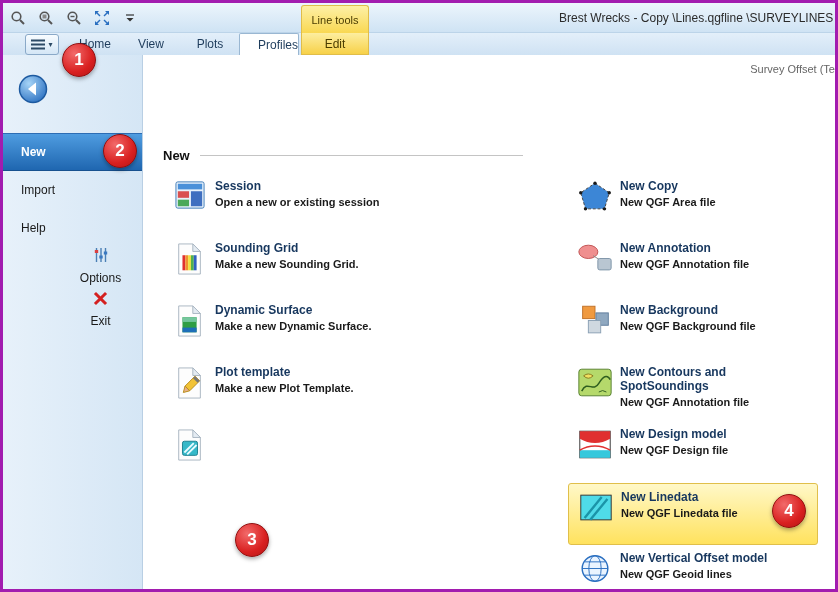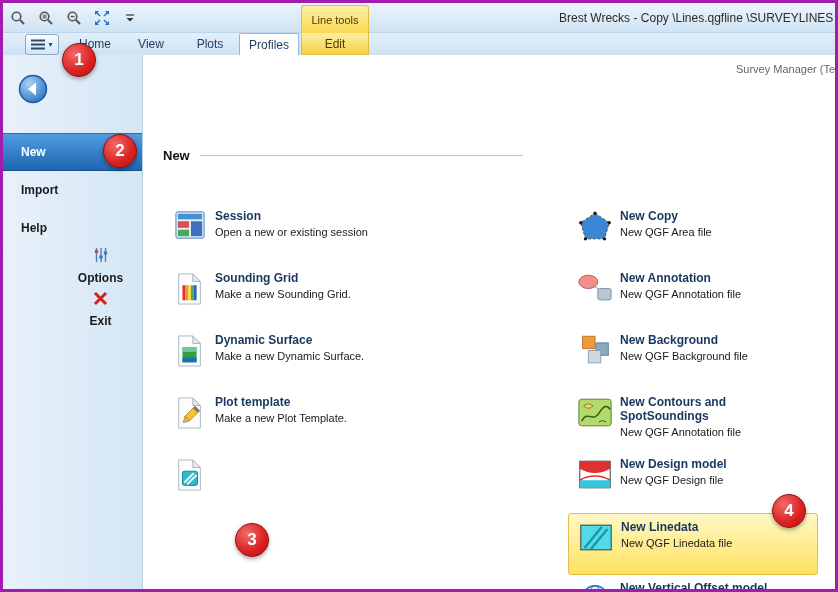--- a/index.html
+++ b/index.html
@@ -21,53 +21,53 @@
   
   .tabstrip { position: absolute; top: 30px; left: 0; right: 0; height: 22px;
     background: linear-gradient(#e3effa, #cfe2f3); }
   .appbtn { position: absolute; left: 22px; top: 1px; width: 34px; height: 21px;
     border: 1px solid #8aa9c8; border-radius: 3px; background: linear-gradient(#f8fcff, #d4e6f6);
     display: flex; align-items: center; justify-content: center; gap: 3px; cursor: default; }
   .appbtn .caret { font-size: 8px; color: #2c4a66; }
   .tab { position: absolute; top: 0; height: 22px; line-height: 22px; text-align: center;
     font-size: 12px; color: #1e3c5c; cursor: default; }
   .tab.active { background: #fff; border: 1px solid #9ab7d2; border-bottom: none;
-    border-radius: 2px 2px 0 0; }
+    border-radius: 2px 2px 0 0; text-align: right; }
   .tab.yellow { background: linear-gradient(#fdeea0, #f7d149); border: 1px solid #e0bd4a;
     border-top: none; color: #4a3c00; }
 
   
   .backstage { position: absolute; top: 52px; left: 0; right: 0; bottom: 0; background: #fff; }
   .sidebar { position: absolute; top: 0; left: 0; bottom: 0; width: 140px;
     background: linear-gradient(90deg, #e7f1fa, #d5e6f5); border-right: 1px solid #b9cfe4; }
   .backbtn { position: absolute; left: 14px; top: 18px; width: 32px; height: 32px; cursor: default; }
   .navlist { position: absolute; top: 78px; left: 0; right: 0; }
   .nav { display: flex; align-items: center; padding-left: 18px; font-size: 12px; color: #1a1a1a;
-    cursor: default; gap: 8px; font-weight: bold; }
+    cursor: default; gap: 8px; }
   .nav.h38 { height: 38px; }
   .nav.h44 { height: 44px; padding-left: 56px; flex-direction: column; }
   .nav.selected { background: linear-gradient(#4f9ce0, #1f66b0); color: #fff;
     border-top: 1px solid #2d6db4; border-bottom: 1px solid #17518f; font-weight: bold; }
   .nav .navicon { display: flex; align-items: center; justify-content: center; width: 18px; }
 
   .main { position: absolute; left: 140px; top: 0; right: 0; bottom: 0; background: #fff; }
   .corner-label { position: absolute; top: 8px; right: 0; font-size: 11px; color: #666;
     white-space: nowrap; }
   .section-head { position: absolute; left: 20px; top: 93px; width: 360px;
     display: flex; align-items: center; gap: 10px; }
   .section-head .txt { font-size: 13px; font-weight: bold; color: #111; }
   .section-head .rule { flex: 1; height: 1px; background: #c4c4c4; }
 
-  .col { position: absolute; top: 118px; margin-top: 30px; }
+  .col { position: absolute; top: 118px; }
   .col-left  { left: 20px;  width: 385px; }
   .col-right { left: 425px; width: 250px; }
   .item { height: 62px; display: flex; align-items: flex-start; padding: 6px 8px 0 2px; cursor: default; }
   .item .iconbox { flex: 0 0 50px; display: flex; justify-content: center; padding-top: 1px; }
   .item .t { font-size: 12px; font-weight: bold; color: #17375e; line-height: 14px; }
-  .item .d { font-size: 11px; color: #1a1a1a; margin-top: 3px; line-height: 13px; }
+  .item .d { font-size: 11px; color: #1a1a1a; margin-top: 3px; line-height: 13px; font-weight: bold; }
   .item.hl { background: linear-gradient(#fff8c8, #ffe25e); border: 1px solid #e0bf4a;
     border-radius: 3px; }
 
   
   .badge { position: absolute; width: 34px; height: 34px; border-radius: 50%;
     background: radial-gradient(circle at 35% 30%, #f26a6a, #d92020 60%, #b01515);
     border: 1px solid #8f0f0f; color: #fff; font-weight: bold; font-size: 17px;
     display: flex; align-items: center; justify-content: center;
     box-shadow: 0 2px 4px rgba(0,0,0,.35); z-index: 50; }
 </style>
@@ -190,21 +190,21 @@
             <svg width="15" height="15" viewBox="0 0 15 15">
                 <path d="M3 3 L12 12 M12 3 L3 12" stroke="#d42020" stroke-width="3" stroke-linecap="square"></path>
               </svg>
           </span>
           <span>Exit</span>
         </div>
       </div>
     </div>
 
     <div class="main">
-      <div class="corner-label">Survey Manager (Te</div>
+      <div class="corner-label">Survey Offset (Te</div>
 
       <div class="section-head">
         <span class="txt">New</span>
         <span class="rule"></span>
       </div>
 
       <div class="col col-left">
 
         <div class="item">
           <span class="iconbox">

